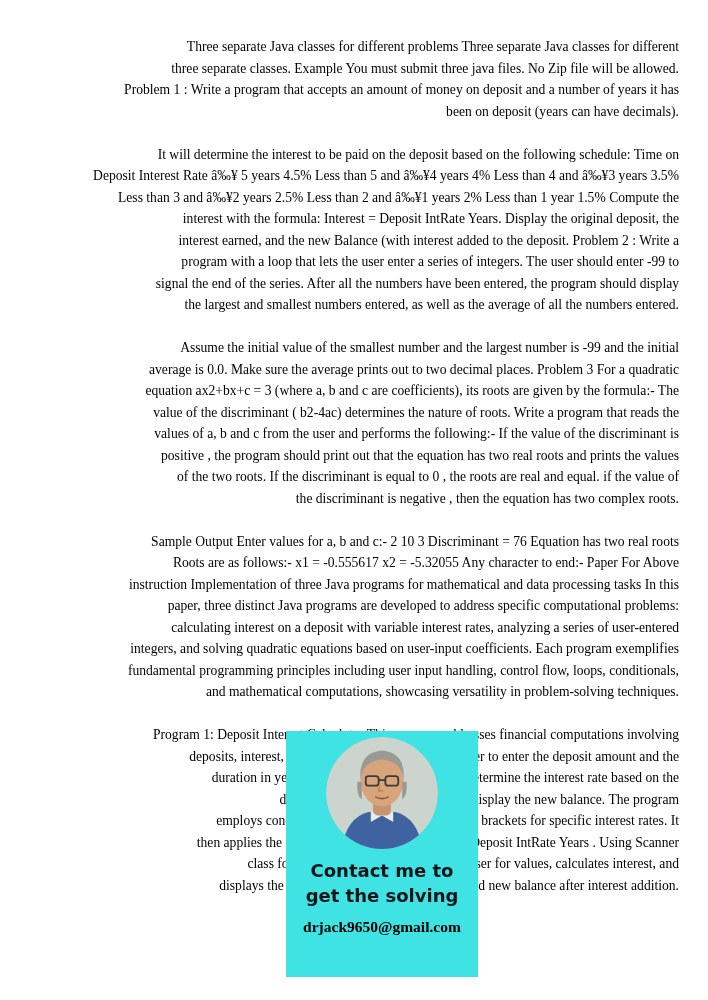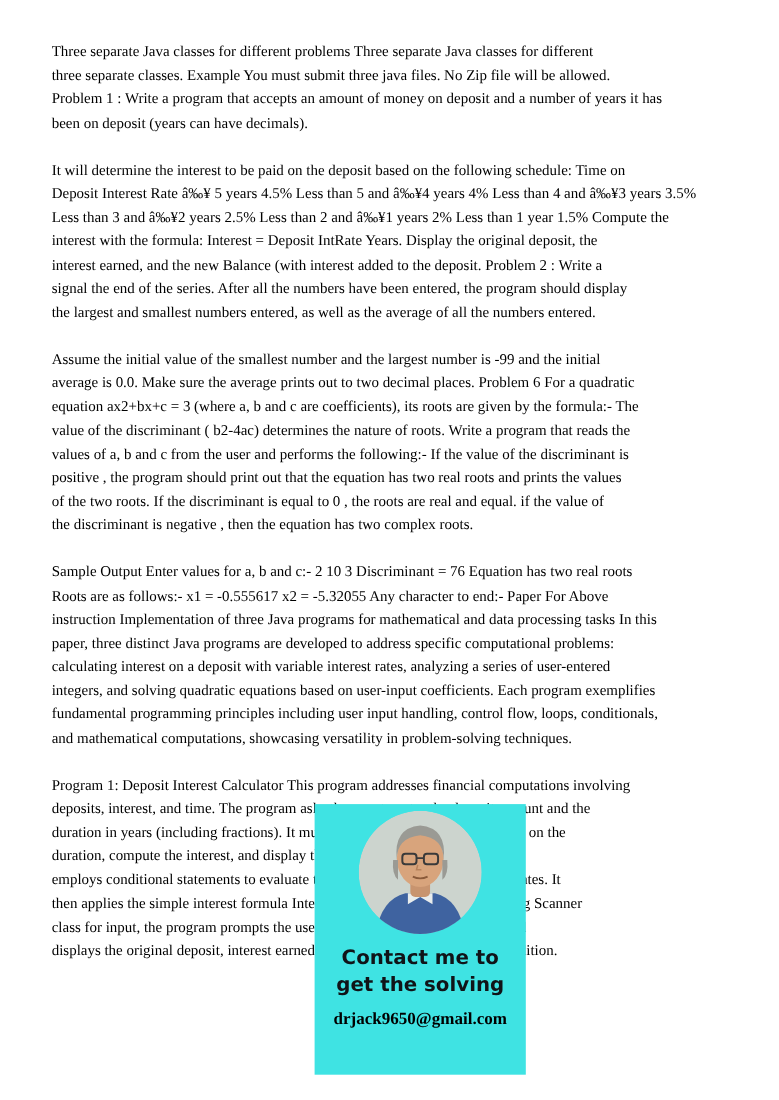--- a/index.html
+++ b/index.html
@@ -11,20 +11,21 @@
     background: #ffffff;
     overflow: hidden;
     font-family: "Liberation Serif", serif;
     color: #000000;
   }
   .doc {
     position: absolute;
     left: 47px;
     top: 36px;
     width: 632px;
+    text-align: right;
   }
   .para { margin-bottom: 21.5px; }
   .line {
     font-size: 13.6px;
     line-height: 21.5px;
     white-space: nowrap;
   }
   .promo {
     position: absolute;
     left: 286px;
@@ -73,26 +74,27 @@
         <div class="line">three separate classes. Example You must submit three java files. No Zip file will be allowed.</div>
         <div class="line">Problem 1 : Write a program that accepts an amount of money on deposit and a number of years it has</div>
         <div class="line">been on deposit (years can have decimals).</div>
       </div>
     <div class="para">
         <div class="line">It will determine the interest to be paid on the deposit based on the following schedule: Time on</div>
         <div class="line">Deposit Interest Rate â‰¥ 5 years 4.5% Less than 5 and â‰¥4 years 4% Less than 4 and â‰¥3 years 3.5%</div>
         <div class="line">Less than 3 and â‰¥2 years 2.5% Less than 2 and â‰¥1 years 2% Less than 1 year 1.5% Compute the</div>
         <div class="line">interest with the formula: Interest = Deposit IntRate Years. Display the original deposit, the</div>
         <div class="line">interest earned, and the new Balance (with interest added to the deposit. Problem 2 : Write a</div>
+        <div class="line">program with a loop that lets the user enter a series of integers. The user should enter -99 to</div>
         <div class="line">signal the end of the series. After all the numbers have been entered, the program should display</div>
         <div class="line">the largest and smallest numbers entered, as well as the average of all the numbers entered.</div>
       </div>
     <div class="para">
         <div class="line">Assume the initial value of the smallest number and the largest number is -99 and the initial</div>
-        <div class="line">average is 0.0. Make sure the average prints out to two decimal places. Problem 6 For a quadratic</div>
+        <div class="line">average is 0.0. Make sure the average prints out to two decimal places. Problem 3 For a quadratic</div>
         <div class="line">equation ax2+bx+c = 3 (where a, b and c are coefficients), its roots are given by the formula:- The</div>
         <div class="line">value of the discriminant ( b2-4ac) determines the nature of roots. Write a program that reads the</div>
         <div class="line">values of a, b and c from the user and performs the following:- If the value of the discriminant is</div>
         <div class="line">positive , the program should print out that the equation has two real roots and prints the values</div>
         <div class="line">of the two roots. If the discriminant is equal to 0 , the roots are real and equal. if the value of</div>
         <div class="line">the discriminant is negative , then the equation has two complex roots.</div>
       </div>
     <div class="para">
         <div class="line">Sample Output Enter values for a, b and c:- 2 10 3 Discriminant = 76 Equation has two real roots</div>
         <div class="line">Roots are as follows:- x1 = -0.555617 x2 = -5.32055 Any character to end:- Paper For Above</div>

